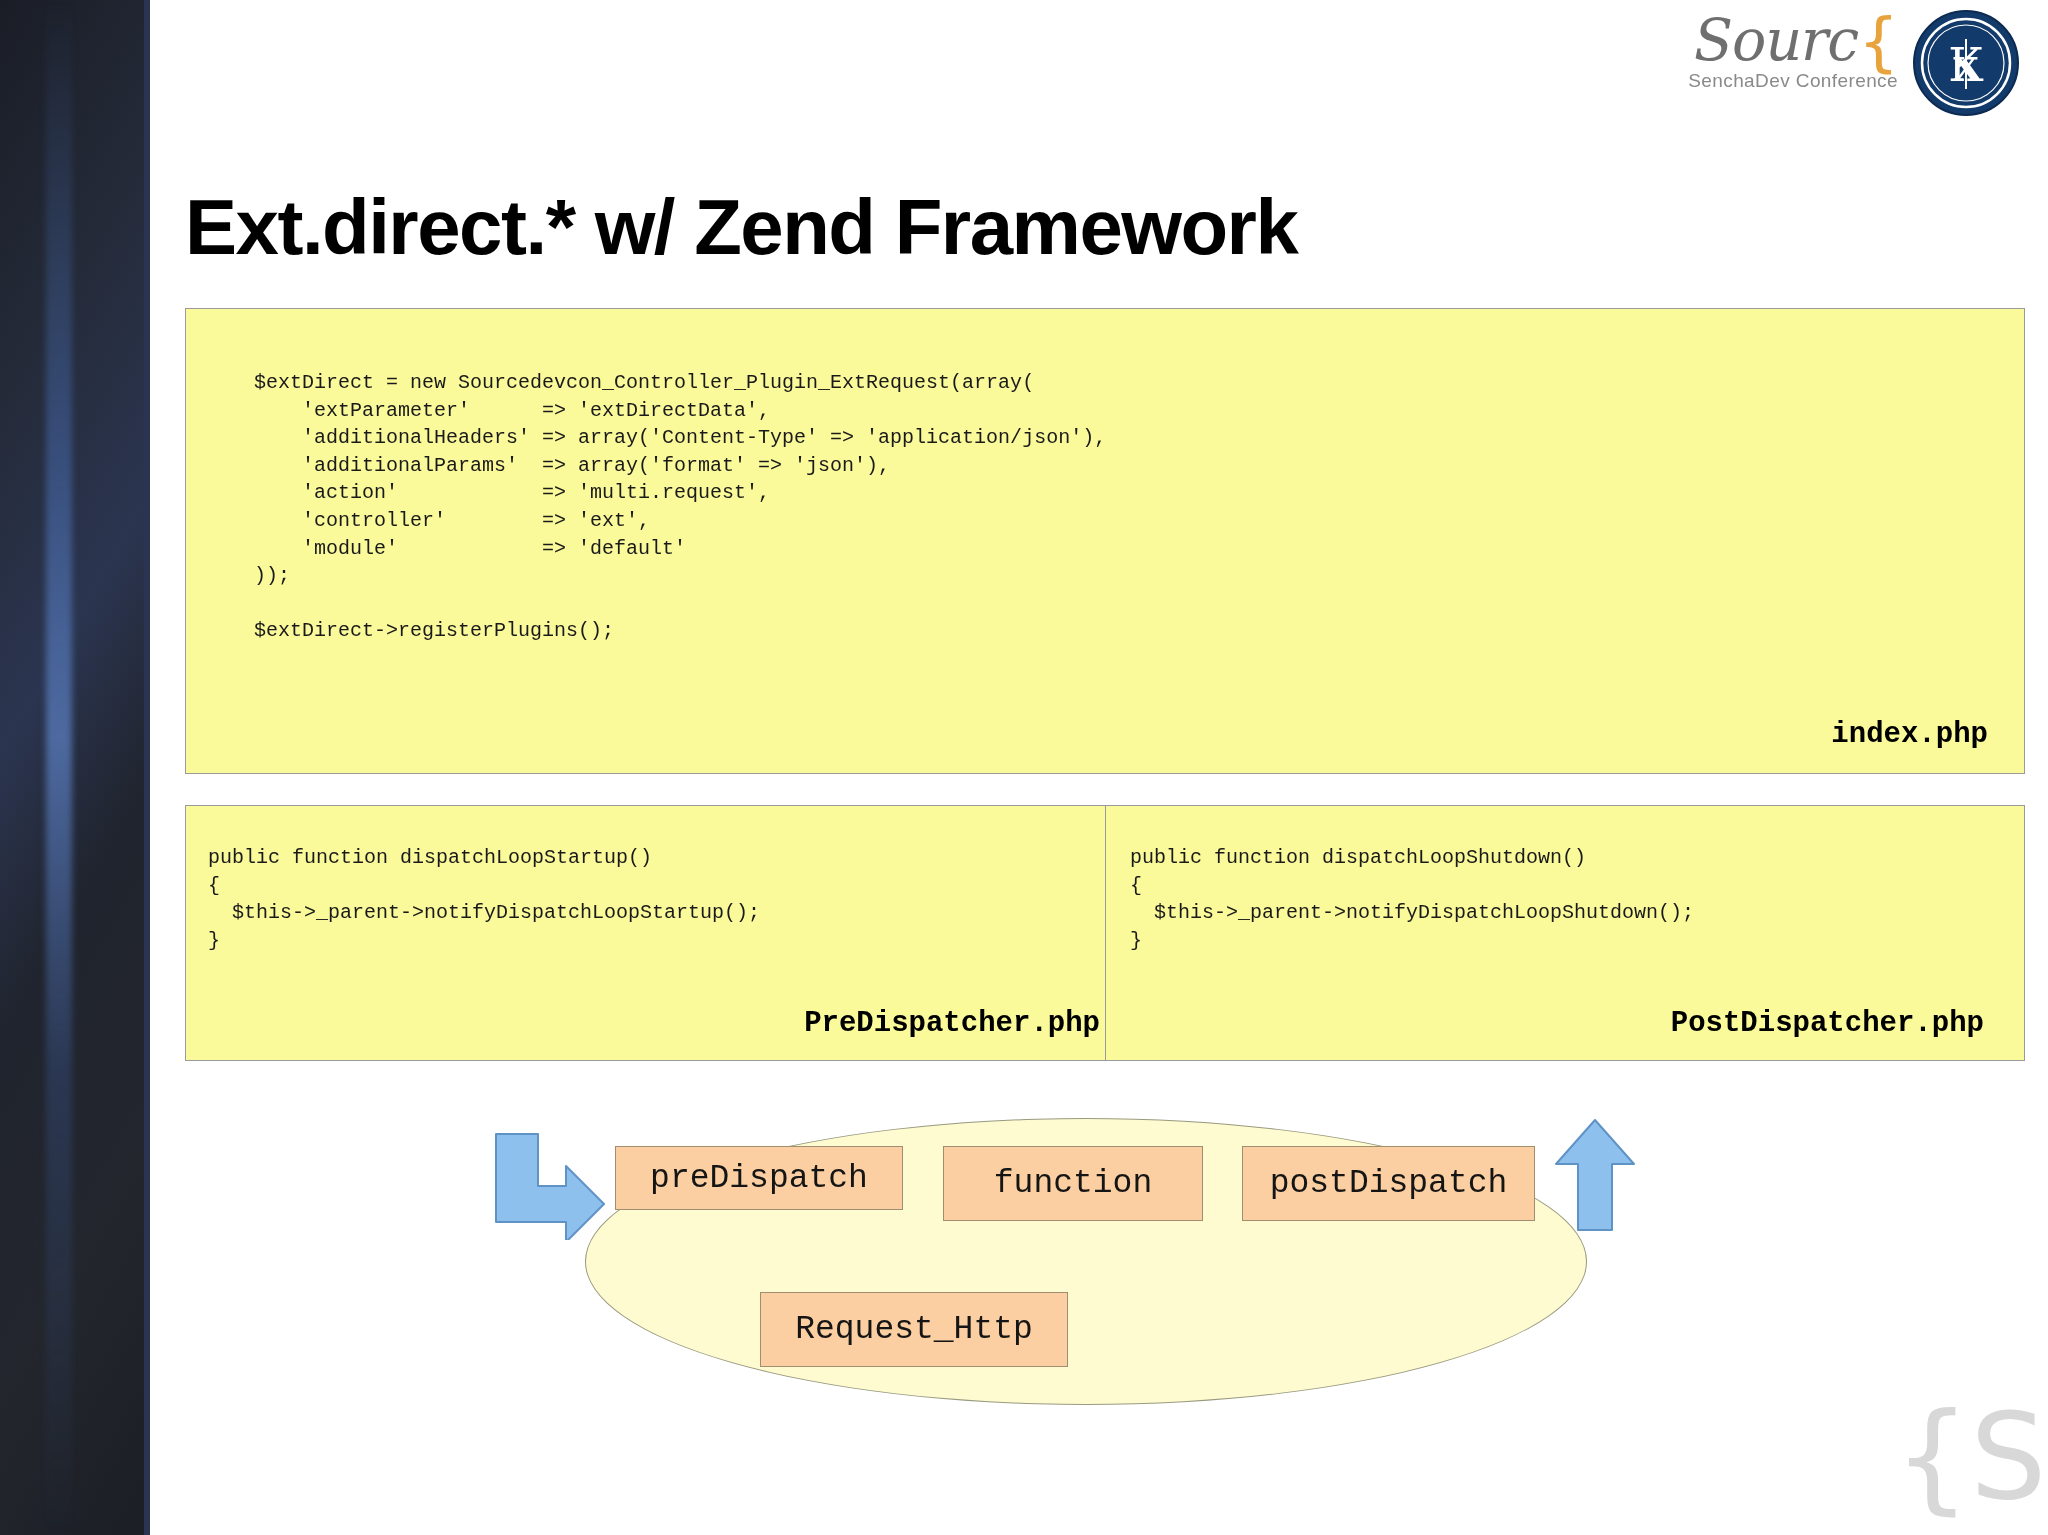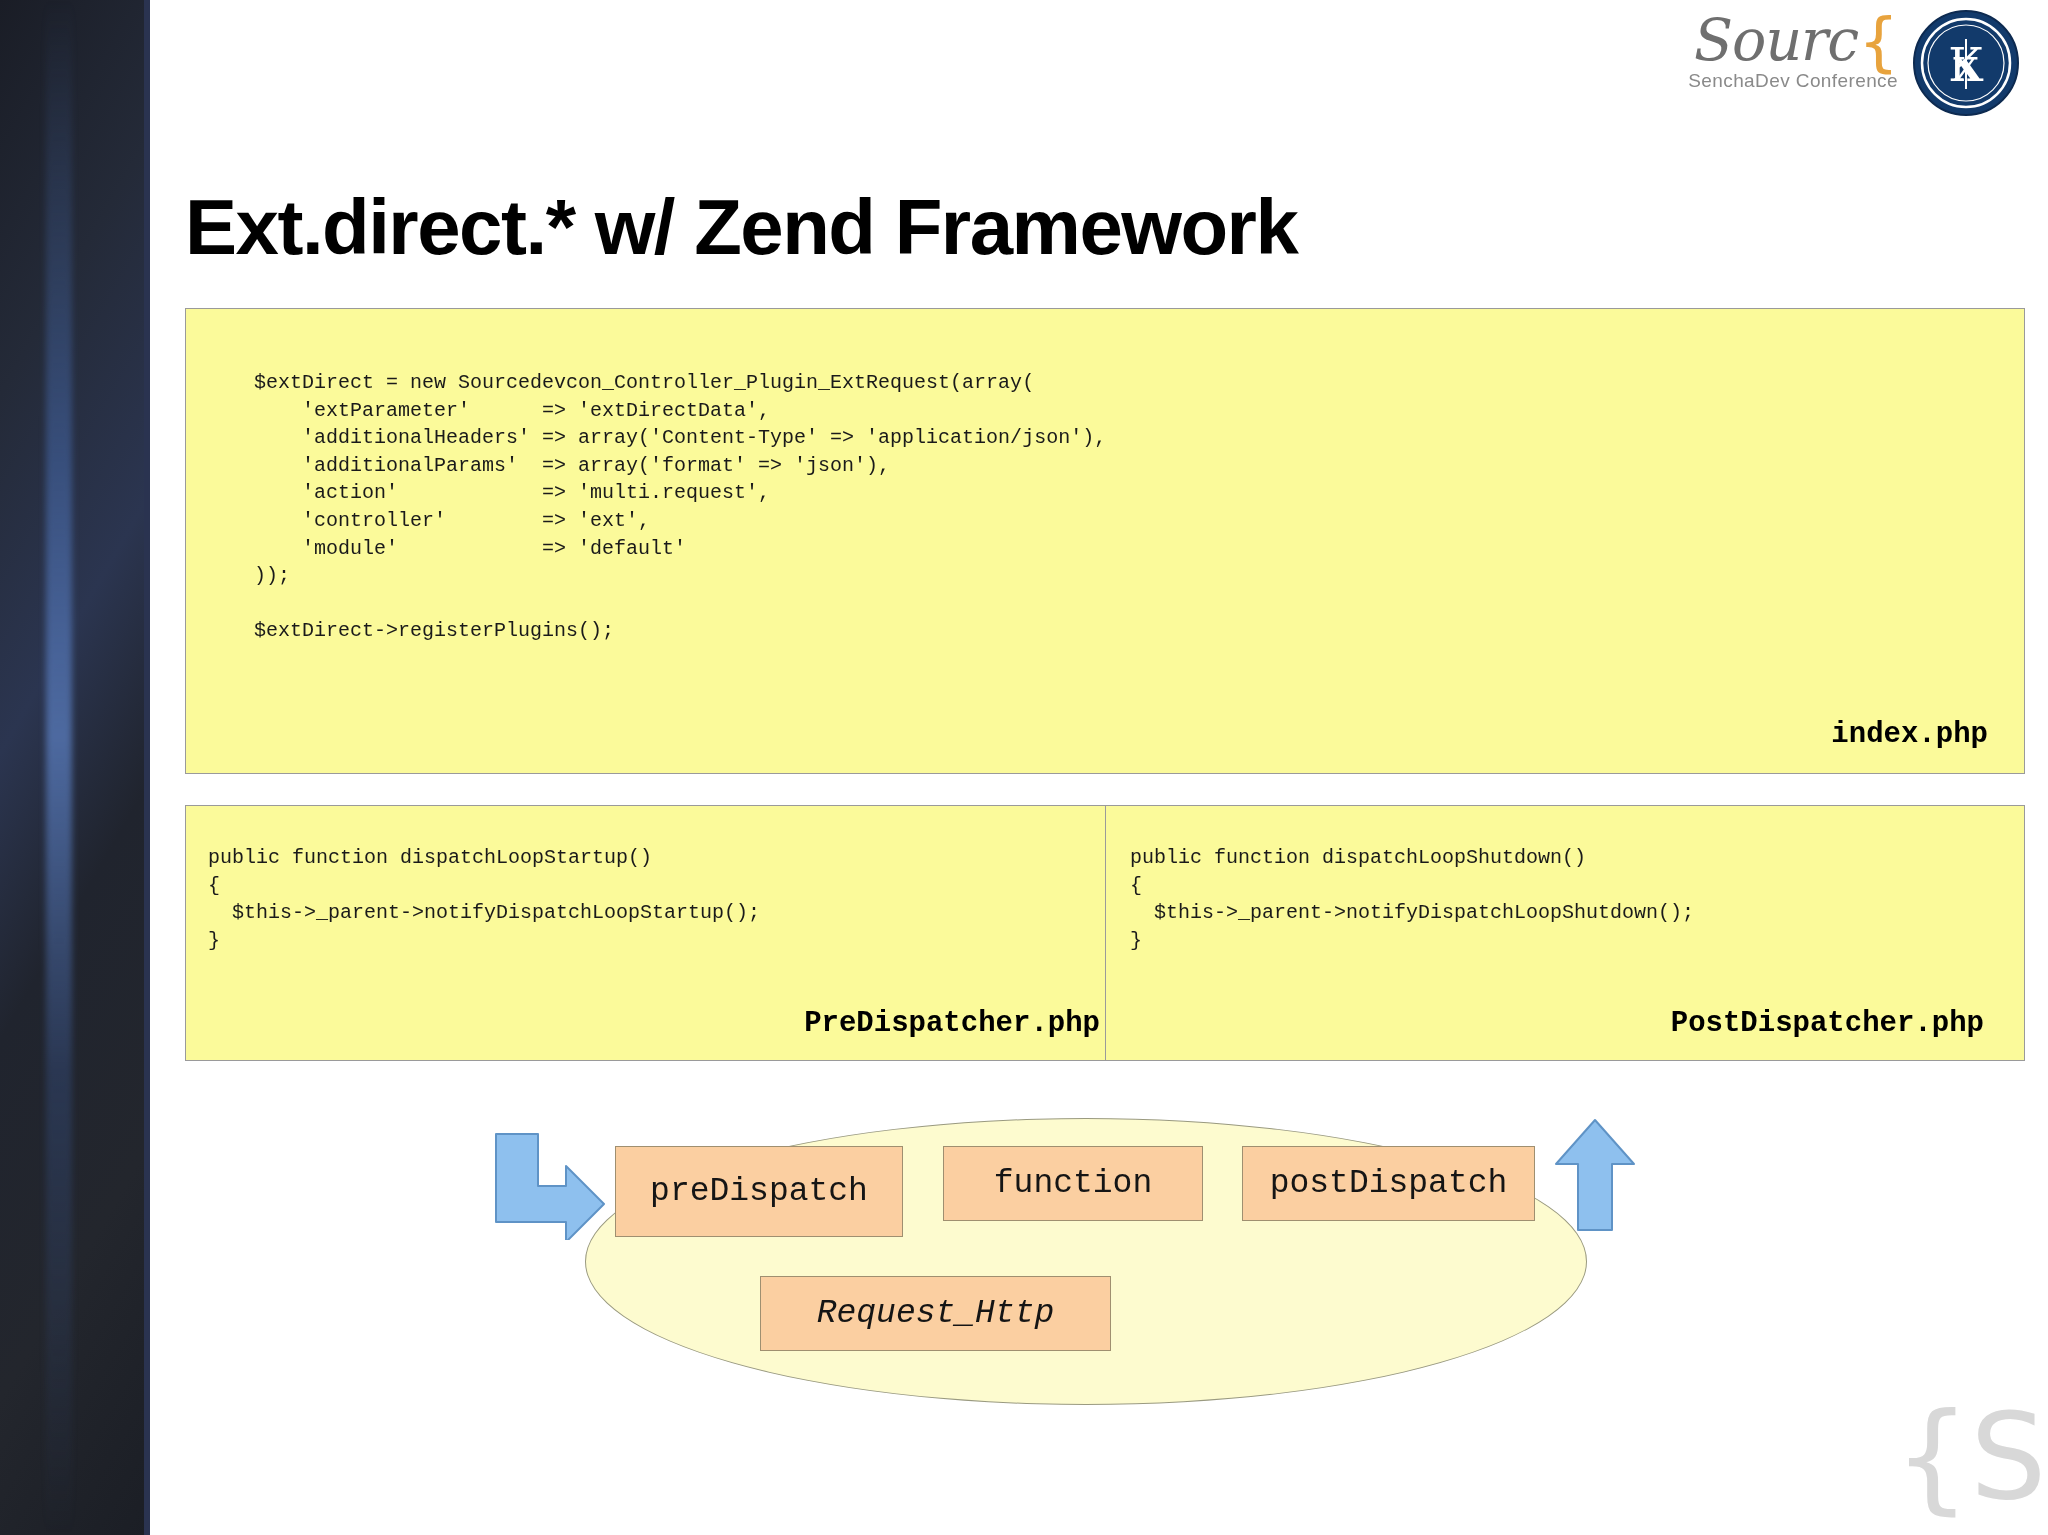--- a/index.html
+++ b/index.html
@@ -167,24 +167,24 @@
     border: 1px solid #9f8f70;
     box-sizing: border-box;
     font-family: "Liberation Mono", "DejaVu Sans Mono", monospace;
     font-size: 33px;
     color: #151515;
     display: flex;
     align-items: center;
     justify-content: center;
     white-space: pre;
   }
-  #box-predispatch  { left: 125px;  top: 46px;  width: 288px; height: 91px; }
+  #box-predispatch  { left: 125px;  top: 46px;  width: 288px; height: 64px; }
   #box-dispatch     { left: 453px;  top: 46px;  width: 260px; height: 75px; }
   #box-postdispatch { left: 752px;  top: 46px;  width: 293px; height: 75px; }
-  #box-request      { left: 270px;  top: 176px; width: 351px; height: 75px; font-style: italic; }
+  #box-request      { left: 270px;  top: 192px; width: 308px; height: 75px; }
   #box-response     { left: 640px;  top: 180px; width: 315px; height: 75px; }
 
   .blue-arrow { position: absolute; }
   #arrow-in  { left: 0px;   top: 30px; }
   #arrow-out { left: 1060px; top: 16px; }
 
   
   #corner-logo {
     position: absolute;
     right: 34px; bottom: 18px;

